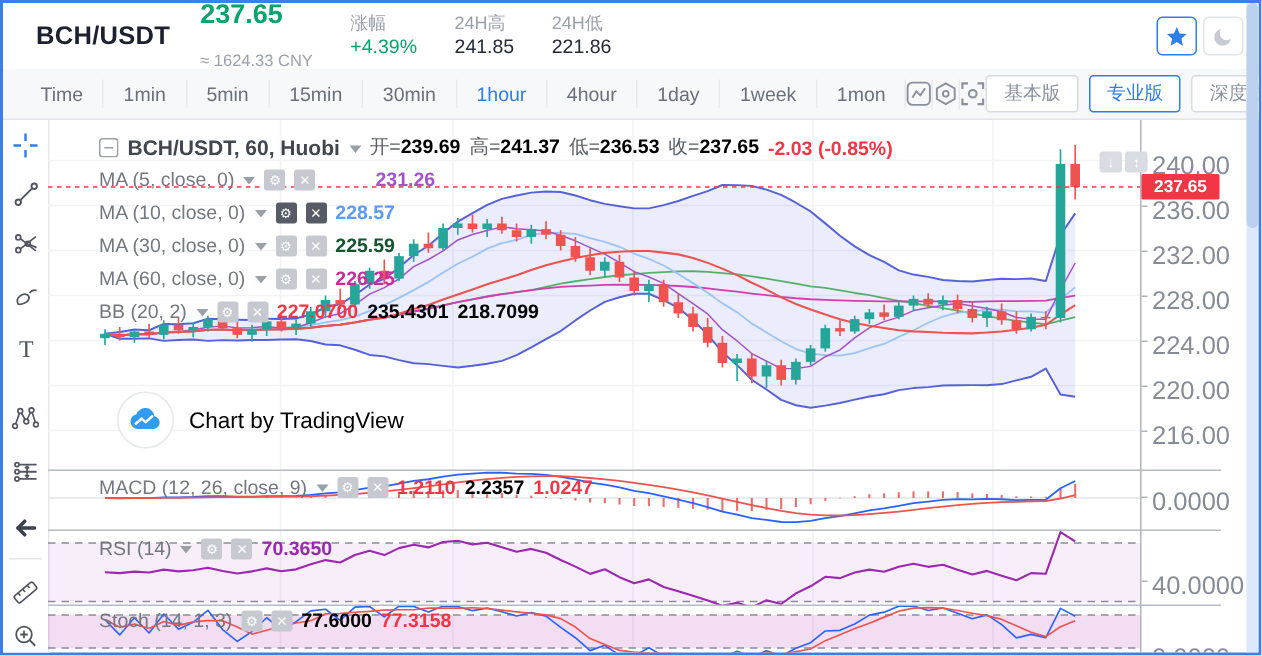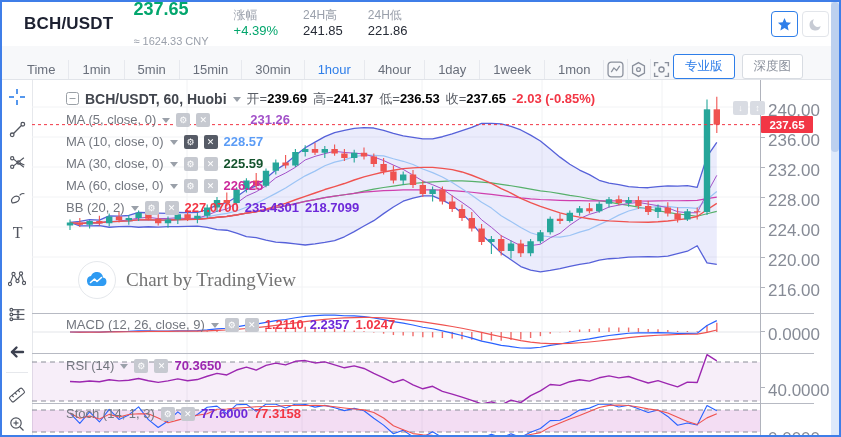--- a/index.html
+++ b/index.html
@@ -12,21 +12,21 @@
   .price{font-size:18px;font-weight:700;color:#03a66d;}
   .cny{font-size:11px;color:#9aa0ab;margin-top:17px;}
   .stat{margin-left:25px;line-height:1.25;}
   .stat .lb{font-size:12px;color:#9aa0ab;}
   .stat .vl{font-size:13px;color:#262b36;}
   .stat .vl.up{color:#03a66d;}
   .hbtn{position:absolute;top:9px;width:27px;height:26px;border-radius:4px;background:#fff;display:flex;align-items:center;justify-content:center;cursor:pointer;box-sizing:border-box;}
   .star-btn{left:769px;border:1px solid #2e7ee9;}
   .moon-btn{left:800px;border:1px solid #e2e5ea;}
   
-  .toolbar{position:absolute;left:0;top:44px;width:100%;height:34px;background:#f7f8fa;border-bottom:1px solid #e1e4e9;display:flex;align-items:flex-end;box-sizing:border-box;padding-left:12px;}
+  .toolbar{position:absolute;left:0;top:44px;width:100%;height:34px;background:#f7f8fa;border-bottom:1px solid #e1e4e9;display:flex;align-items:center;box-sizing:border-box;padding-left:12px;}
   .tf{padding:2px 13px;font-size:13px;color:#696f7b;border-right:1px solid #e7e9ee;cursor:pointer;white-space:nowrap;}
   .tf.active{color:#2e7ee9;}
   .tbicon{width:34px;height:20px;display:flex;align-items:center;justify-content:center;border-right:1px solid #e7e9ee;cursor:pointer;}
   .tbicon:last-of-type{border-right:none;}
   .viewbtns{margin-left:auto;margin-right:36px;display:flex;gap:7px;}
   .vbtn{padding:3px 11px;font-size:12.5px;color:#8a909c;background:#fff;border:1px solid #d8dce2;border-radius:3px;cursor:pointer;white-space:nowrap;}
   .vbtn.active{color:#2e7ee9;border-color:#2e7ee9;}
   
   .drawbar{position:absolute;left:0;top:78px;width:30px;height:359px;background:#fff;border-right:1px solid #e6e8ec;}
   .dicon{position:absolute;left:5px;width:20px;height:20px;display:flex;align-items:center;justify-content:center;cursor:pointer;}
@@ -44,25 +44,25 @@
   .lg-title{font-size:14px;font-weight:700;color:#42464e;}
   .lg-lbl{font-size:13px;color:#73777f;}
   .lg-val{font-size:13px;font-weight:700;}
   .caret{width:0;height:0;border-left:4px solid transparent;border-right:4px solid transparent;border-top:5px solid #9aa0a9;margin-top:2px;cursor:pointer;}
   .mini{width:14px;height:14px;border-radius:2px;background:#c6c9d0;color:#fff;font-size:9px;display:flex;align-items:center;justify-content:center;cursor:pointer;}
   .mini.dark{background:#565b66;}
   .ohlc-l{font-size:13px;color:#5a5e66;}
   .ohlc-v{font-size:13px;color:#000000;font-weight:700;}
   .chg{font-size:13px;color:#f23645;font-weight:700;}
   .c-ma5{color:#a352c9;margin-left:34px;} .c-ma10{color:#5b9cf6;} .c-ma30{color:#14532d;} .c-ma60{color:#cc2b9c;}
-  .c-red{color:#f23645;} .c-blue{color:#6d28d9;} .c-purple{color:#9c27b0;}
+  .c-red{color:#f23645;} .c-blue{color:#000000;} .c-purple{color:#9c27b0;}
   
   .wm{position:absolute;left:76px;top:259px;display:flex;align-items:center;gap:10px;z-index:4;}
   .wm-circle{width:36px;height:36px;border-radius:50%;border:1px solid #e5e8ec;background:#fff;display:flex;align-items:center;justify-content:center;}
-  .wm-text{font-size:19px;color:#737373;font-family:Liberation Serif, serif;}
+  .wm-text{font-size:15px;color:#000000;}
   
   .scrollbar{position:absolute;left:829px;top:0;width:8px;height:433px;background:#dde9fb;}
   .scroll-thumb{position:absolute;left:0;top:0;width:8px;height:150px;background:#bcd0ef;border-radius:4px;}
 </style>
 </head>
 <body>
 
 <div class="app">
 
   <div class="header">
@@ -118,20 +118,21 @@
           <circle cx="8" cy="8" r="1.8" fill="none" stroke="#8a909c" stroke-width="1.2"></circle>
         </svg>
     </span>
     <span class="tbicon">
       <svg width="17" height="17" viewBox="0 0 16 16">
           <path d="M1.5 5V1.5H5 M11 1.5h3.5V5 M14.5 11v3.5H11 M5 14.5H1.5V11" fill="none" stroke="#8a909c" stroke-width="1.3"></path>
           <circle cx="8" cy="8" r="2.4" fill="none" stroke="#8a909c" stroke-width="1.3"></circle>
         </svg>
     </span>
     <div class="viewbtns">
+      <span class="vbtn">基本版</span>
       <span class="vbtn active">专业版</span>
       <span class="vbtn">深度图</span>
     </div>
   </div>
 
   <div class="drawbar">
     <div class="dicon" style="top:7px">
       <svg width="18" height="18" viewBox="0 0 18 18">
           <g stroke="#2b7de9" stroke-width="1.6">
             <line x1="9" y1="1" x2="9" y2="6"></line>

